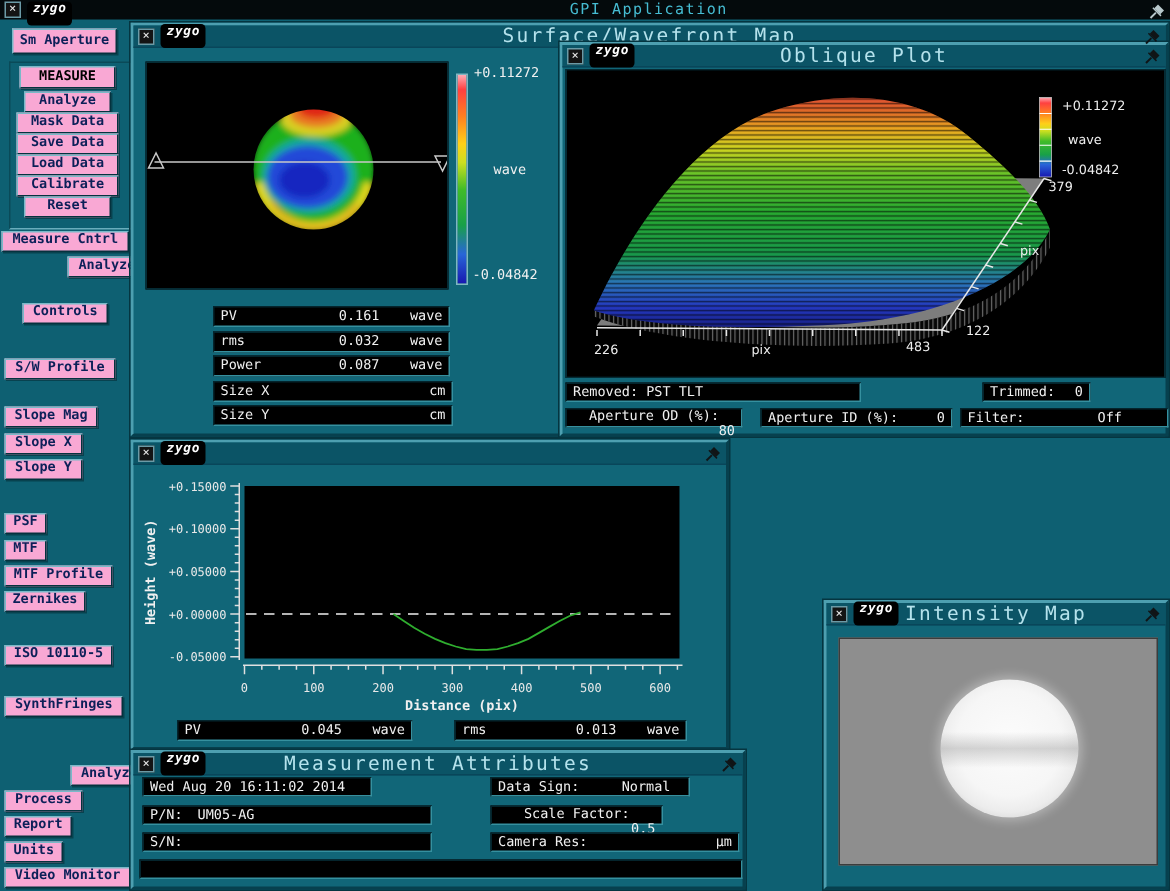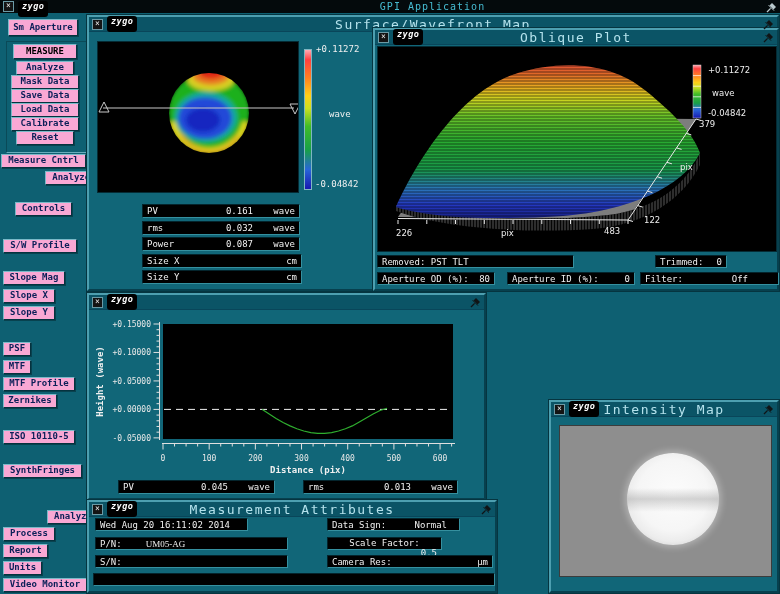--- a/index.html
+++ b/index.html
@@ -46,21 +46,21 @@
   .fld{
     position:absolute;background:#000;box-sizing:border-box;height:13px;
     border:1px solid;border-color:#04242c #35909f #35909f #04242c;
     display:flex;align-items:center;padding:0 4px;
     font-size:9px;color:#f0f0f0;white-space:pre;
   }
   .fld .lab{flex:1 1 auto;text-align:left;}
   .fld .val{width:50px;text-align:right;margin-right:12px;}
   .fld .unit{width:30px;text-align:right;}
   .fld .rval{margin-left:auto;text-align:right;}
-  .fld .adj{margin-left:24px;font-family:Liberation Serif, serif;}
+  .fld .adj{margin-left:10px;}
   
   .btn{
     position:absolute;box-sizing:border-box;height:14px;
     background:#f9a8d4;border:1px solid;border-color:#7ab9c8 #05323e #05323e #7ab9c8;
     color:#0c2058;font-weight:bold;font-size:9px;line-height:11px;text-align:center;
     box-shadow:1px 1px 0 rgba(2,30,38,.45);white-space:nowrap;overflow:hidden;
   }
   .btn.primary{color:#000;}
   .groupbox{position:absolute;border:1px solid #0a4a58;border-right-color:#69adbc;border-bottom-color:#69adbc;}
   
@@ -301,21 +301,21 @@
     </svg>
   </div>
 
   <div class="fld" style="left:2px;top:225px;width:197px;">
     <span class="lab">Removed: PST TLT</span>
   </div>
   <div class="fld" style="left:268px;top:225px;width:72px;margin-left:12px;">
     <span class="lab">Trimmed:</span>
     <span class="rval">0</span>
   </div>
-  <div class="fld" style="left:2px;top:242px;width:118px;">
+  <div class="fld" style="left:2px;top:242px;width:118px;flex-direction:column;">
     <span class="lab">Aperture OD (%):</span>
     <span class="rval">80</span>
   </div>
   <div class="fld" style="left:132px;top:242px;width:128px;">
     <span class="lab">Aperture ID (%):</span>
     <span class="rval">0</span>
   </div>
   <div class="fld" style="left:265px;top:242px;width:139px;">
     <span class="lab">Filter:</span>
     <span class="rval" style="margin-right:26px;">Off</span>

